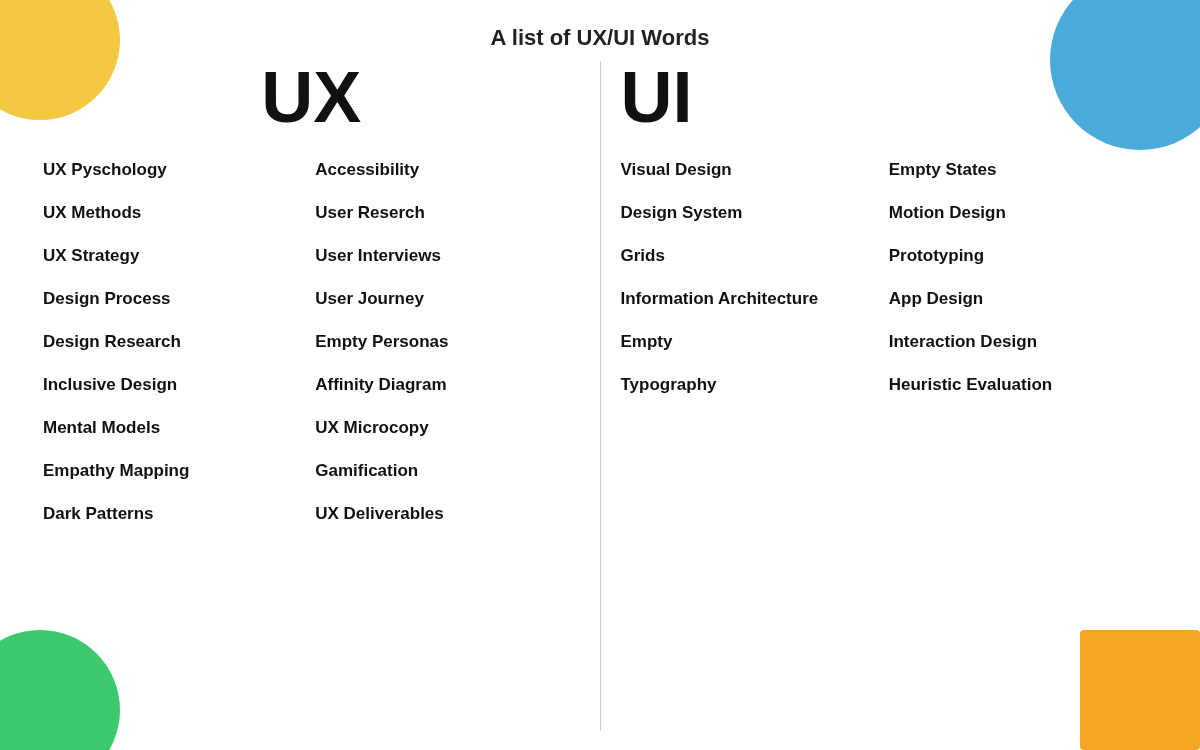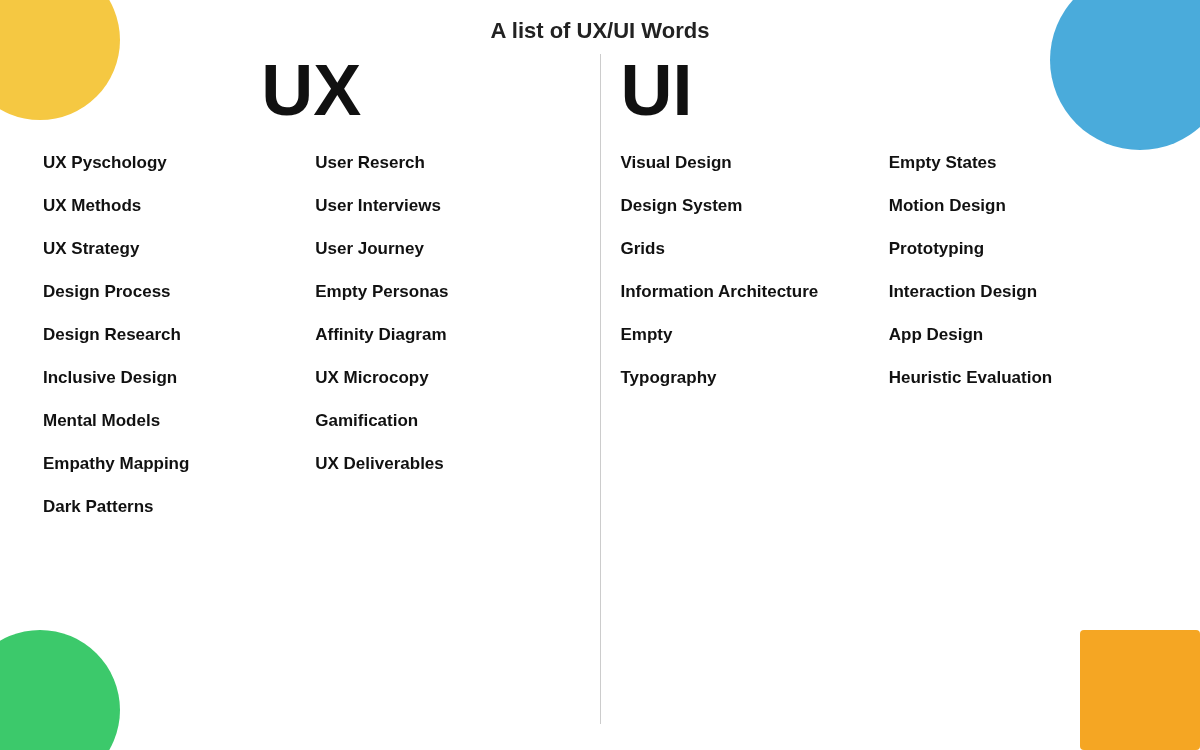--- a/index.html
+++ b/index.html
@@ -52,21 +52,21 @@
       height: 120px;
       background: #F5A623;
       border-radius: 4px;
     }
 
     .page-title {
       text-align: center;
       font-size: 22px;
       font-weight: 700;
       color: #222;
-      padding-top: 18px;
+      padding-top: 25px;
       margin-bottom: 10px;
     }
 
     .main-container {
       display: flex;
       width: 100%;
       height: calc(100% - 80px);
       padding: 0 23px;
     }
 
@@ -157,20 +157,21 @@
           <div class="word-item">UX Methods</div>
           <div class="word-item">UX Strategy</div>
           <div class="word-item">Design Process</div>
           <div class="word-item">Design Research</div>
           <div class="word-item">Inclusive Design</div>
           <div class="word-item">Mental Models</div>
           <div class="word-item">Empathy Mapping</div>
           <div class="word-item">Dark Patterns</div>
         </div>
       <div class="ux-col" id="ux-col2">
+          <div class="word-item">Accessibility</div>
           <div class="word-item">User Reserch</div>
           <div class="word-item">User Interviews</div>
           <div class="word-item">User Journey</div>
           <div class="word-item">Empty Personas</div>
           <div class="word-item">Affinity Diagram</div>
           <div class="word-item">UX Microcopy</div>
           <div class="word-item">Gamification</div>
           <div class="word-item">UX Deliverables</div>
         </div>
     </div>
@@ -184,20 +185,20 @@
           <div class="word-item">Design System</div>
           <div class="word-item">Grids</div>
           <div class="word-item">Information Architecture</div>
           <div class="word-item">Empty</div>
           <div class="word-item">Typography</div>
         </div>
       <div class="ui-col" id="ui-col2">
           <div class="word-item">Empty States</div>
           <div class="word-item">Motion Design</div>
           <div class="word-item">Prototyping</div>
+          <div class="word-item">App Design</div>
           <div class="word-item">Interaction Design</div>
-          <div class="word-item">App Design</div>
           <div class="word-item">Heuristic Evaluation</div>
         </div>
     </div>
   </div>
 
 </div>
 
 </body></html>

